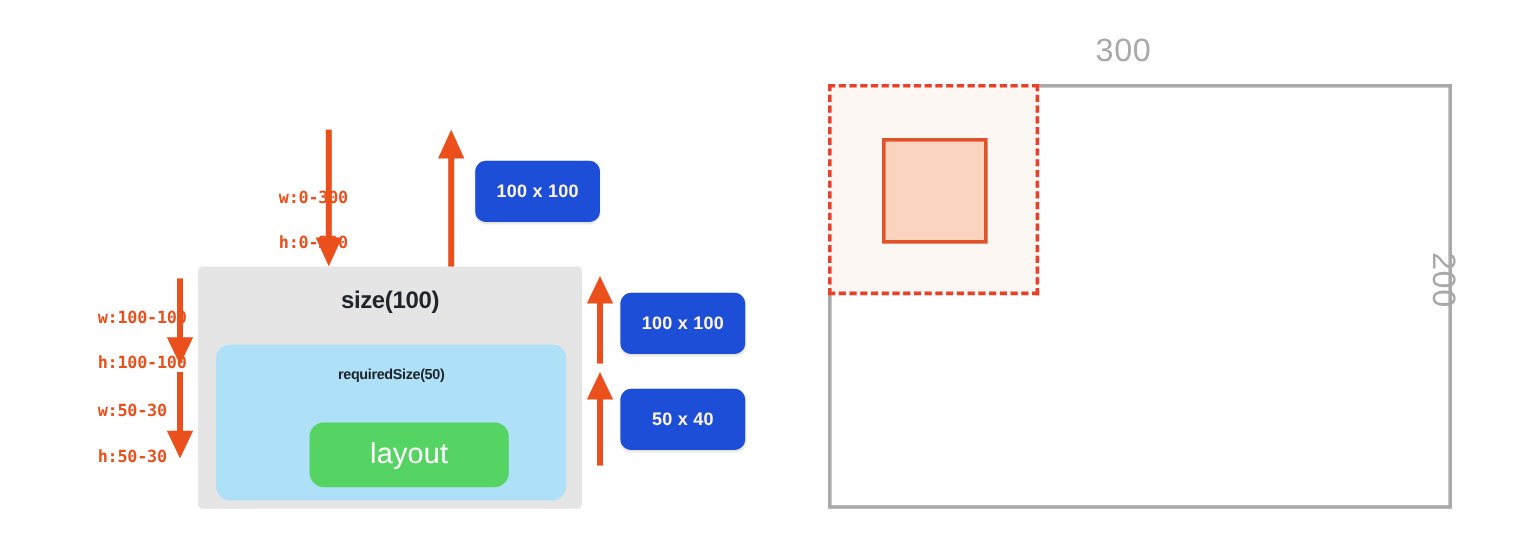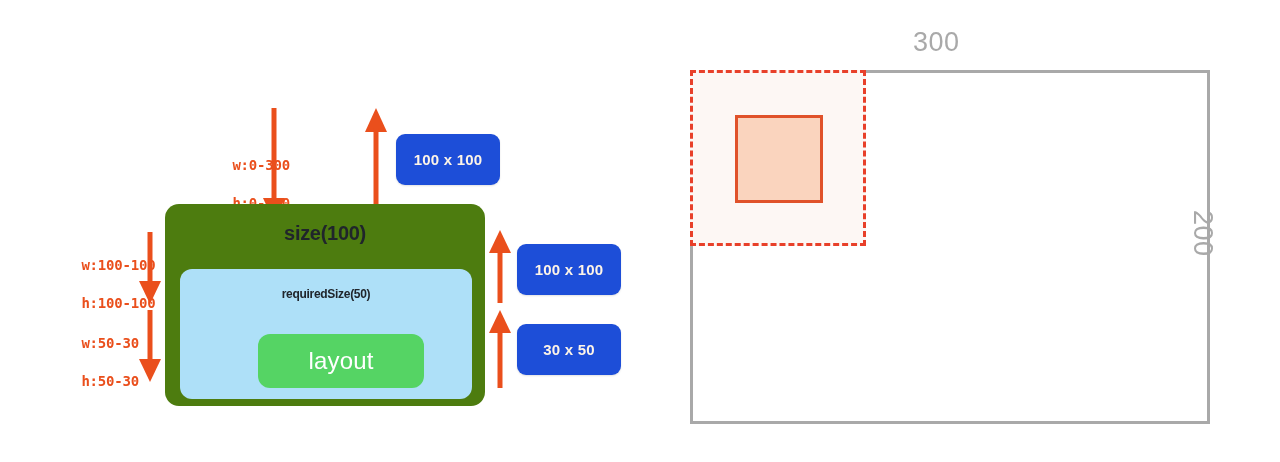--- a/index.html
+++ b/index.html
@@ -32,25 +32,25 @@
     font-weight: 700;
     line-height: 19px;
     color: #ea4f1c;
     white-space: pre;
     letter-spacing: -0.2px;
   }
 
   .box-outer {
     position: absolute;
     left: 165px;
-    top: 182px;
+    top: 200px;
     width: 320px;
     height: 202px;
-    background: #4d7c0f;
-    border-radius: 14px;
+    background: #e5e5e5;
+    border-radius: 4px;
   }
   .box-inner {
     position: absolute;
     left: 15px;
     top: 65px;
     width: 292px;
     height: 130px;
     background: #aee0f8;
     border-radius: 12px;
   }
@@ -208,21 +208,21 @@
         <div class="box-title title-inner">requiredSize(50)</div>
 
         <div class="btn-layout">layout</div>
       </div>
     </div>
 
     <div class="badge" style="left:396px; top:112px; width:104px; height:51px;">100 x 100</div>
 
     <div class="badge" style="left:517px; top:222px; width:104px; height:51px;">100 x 100</div>
 
-    <div class="badge" style="left:517px; top:302px; width:104px; height:51px;">30 x 50</div>
+    <div class="badge" style="left:517px; top:302px; width:104px; height:51px;">50 x 40</div>
   </div>
 
   <div class="abs" style="left:0;top:0;width:1280px;height:462px;">
 
     <div class="outer-rect"></div>
     <div class="dashed-rect"></div>
     <div class="inner-square"></div>
 
     <div class="dim-label dim-300">300</div>
 

